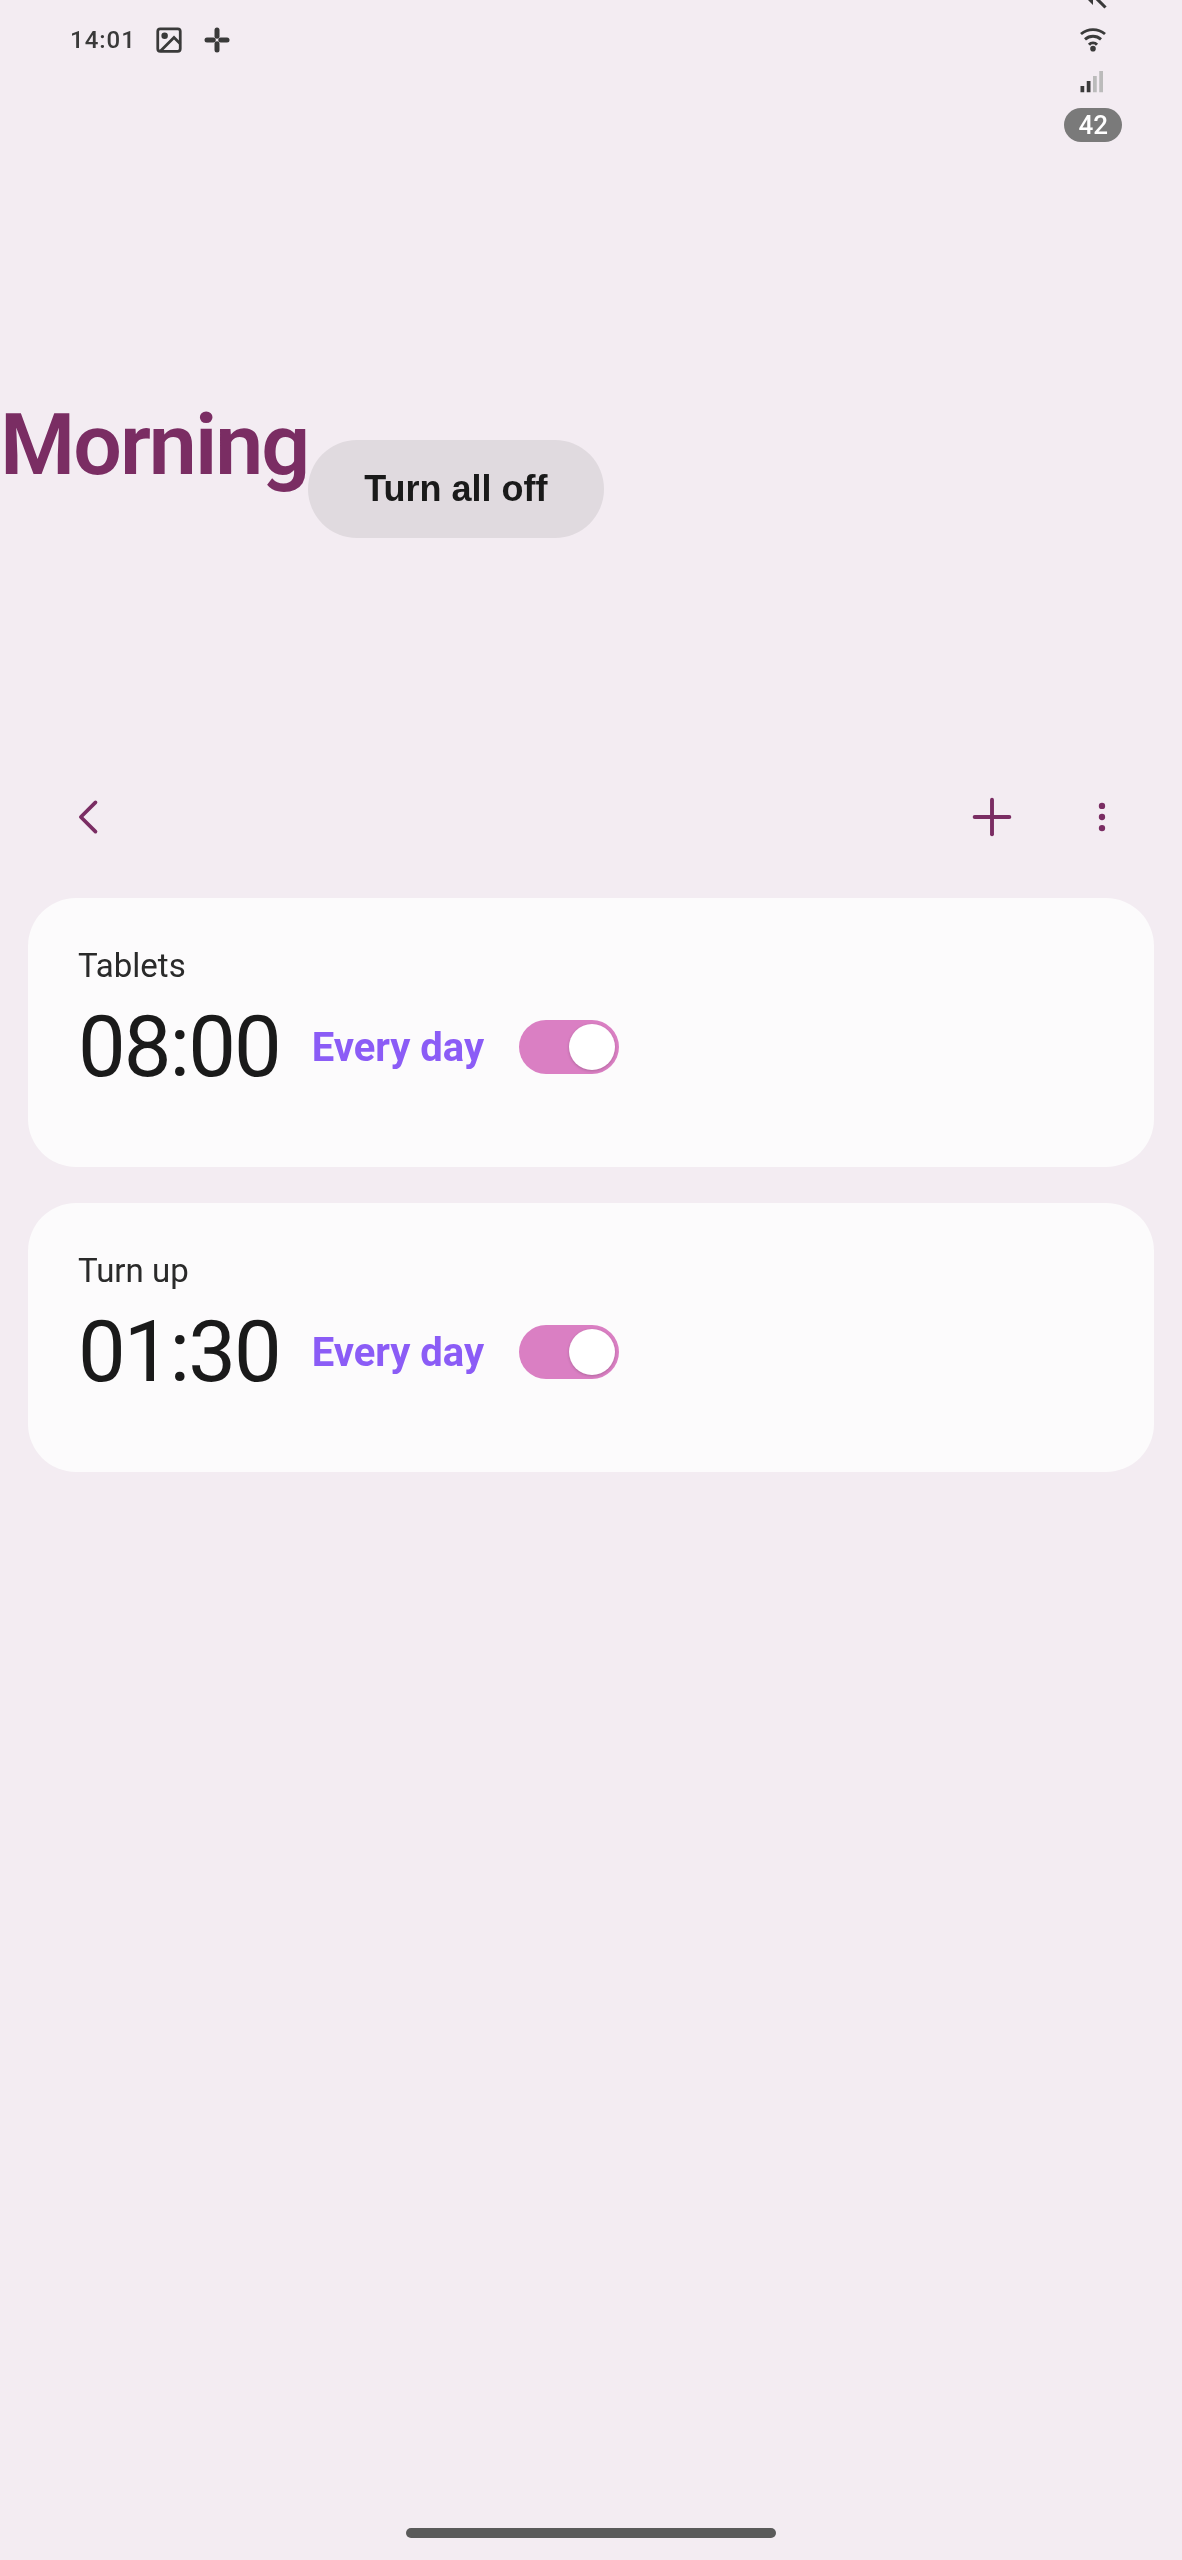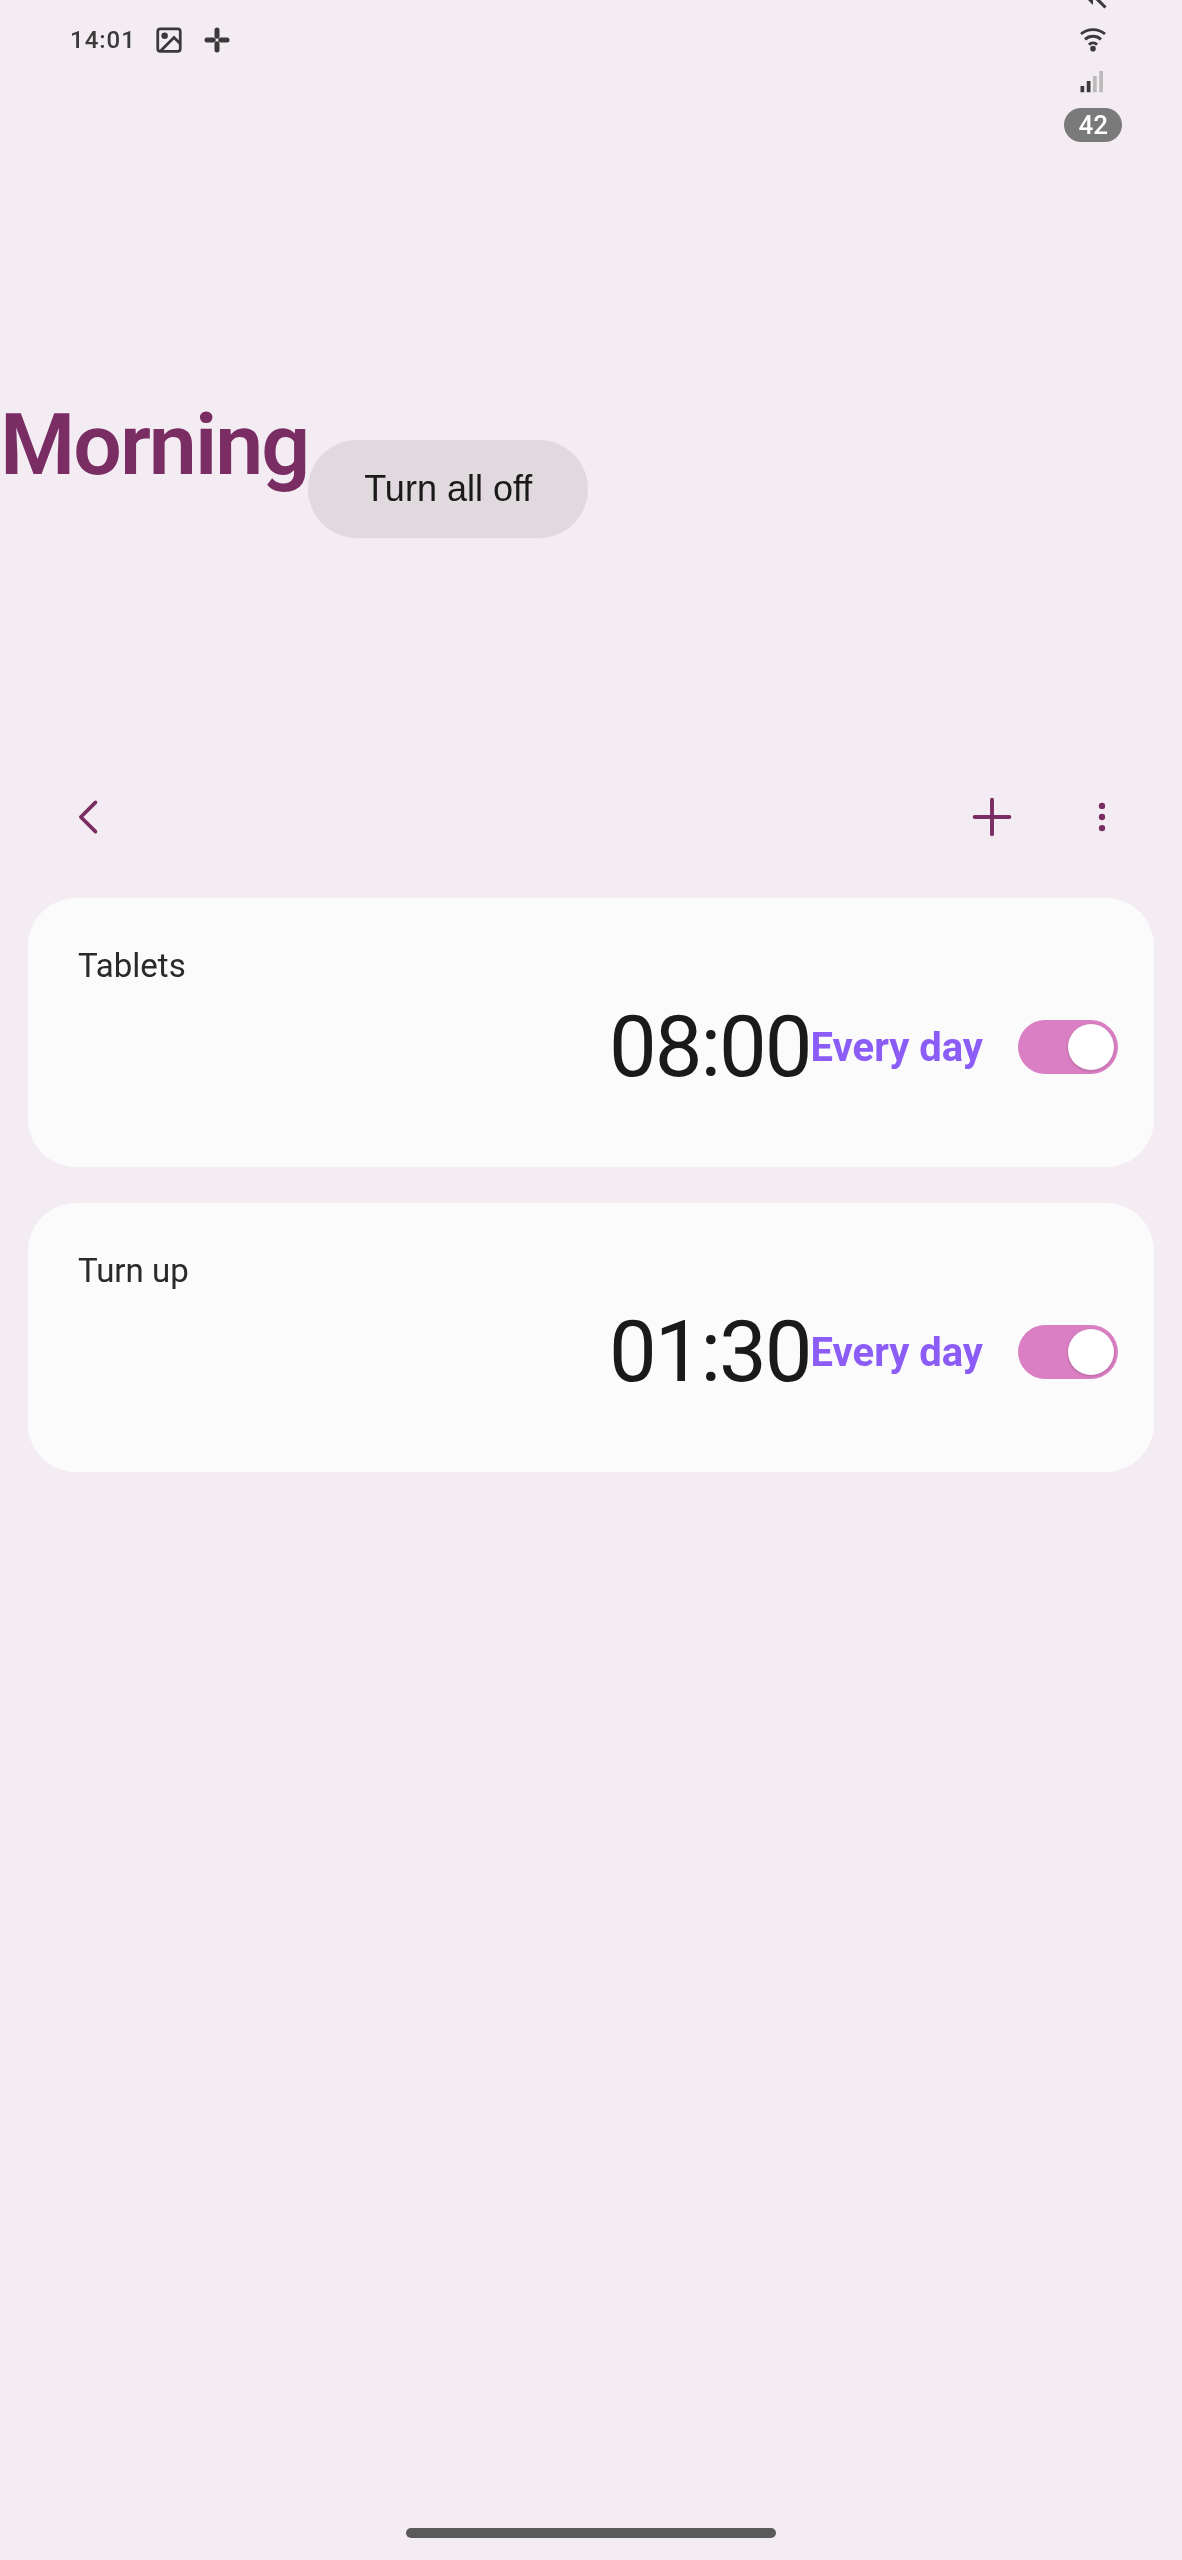--- a/index.html
+++ b/index.html
@@ -60,21 +60,21 @@
     color: #7a2d63;
     letter-spacing: -2px;
   }
   .turn-all-button {
     margin-top: 90px;
     background: #e0dadf;
     border: none;
     border-radius: 50px;
     padding: 28px 56px;
     font-size: 36px;
-    font-weight: 400;
+    font-weight: 700;
     color: #1a1a1a;
     cursor: pointer;
   }
 
   
   .toolbar {
     display: flex;
     align-items: center;
     justify-content: space-between;
     padding: 0 50px 0 60px;
@@ -112,22 +112,23 @@
     flex-direction: column;
   }
   .alarm-label {
     font-size: 33px;
     color: #2a2a2a;
     font-weight: 400;
   }
   .alarm-row {
     display: flex;
     align-items: center;
-    justify-content: flex-end;
+    justify-content: flex-start;
     margin-top: 12px;
+    gap: 32px;
   }
   .alarm-time {
     font-size: 85px;
     font-weight: 400;
     color: #1a1a1a;
     letter-spacing: -2px;
   }
   .alarm-right {
     display: flex;
     align-items: center;

